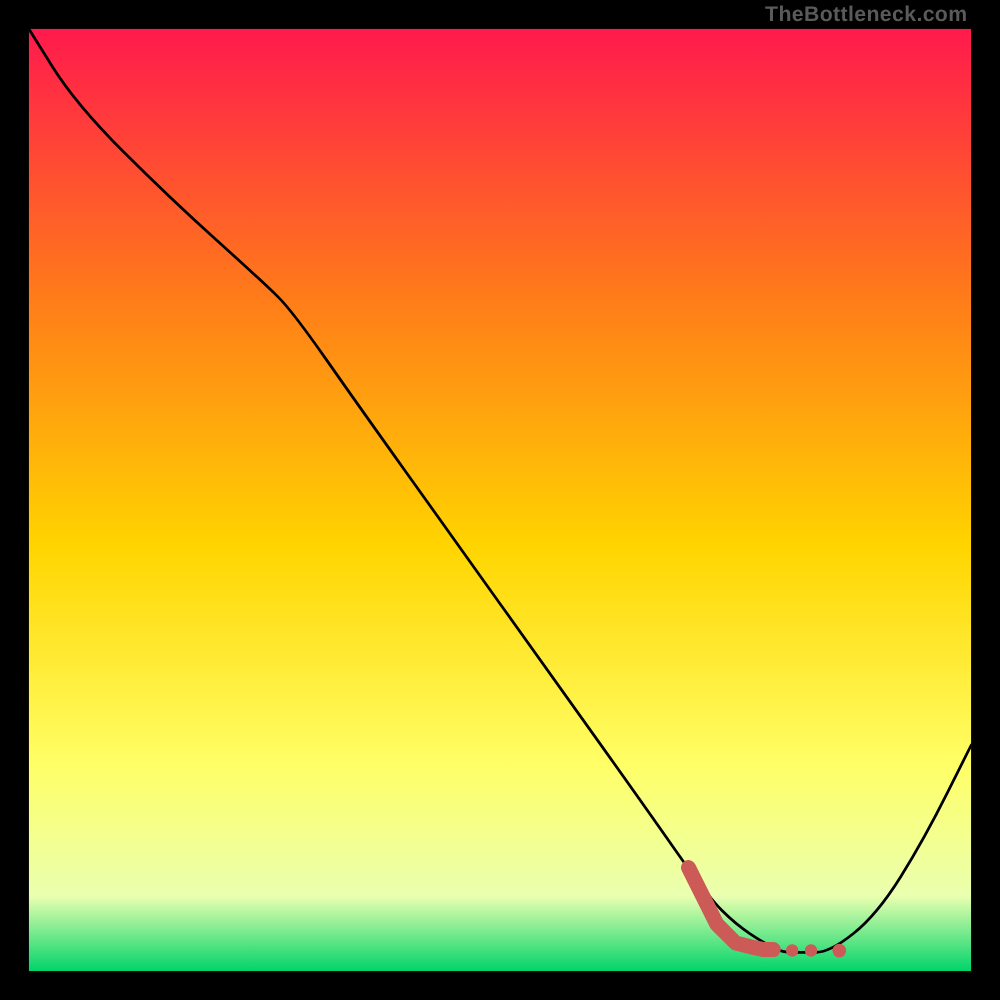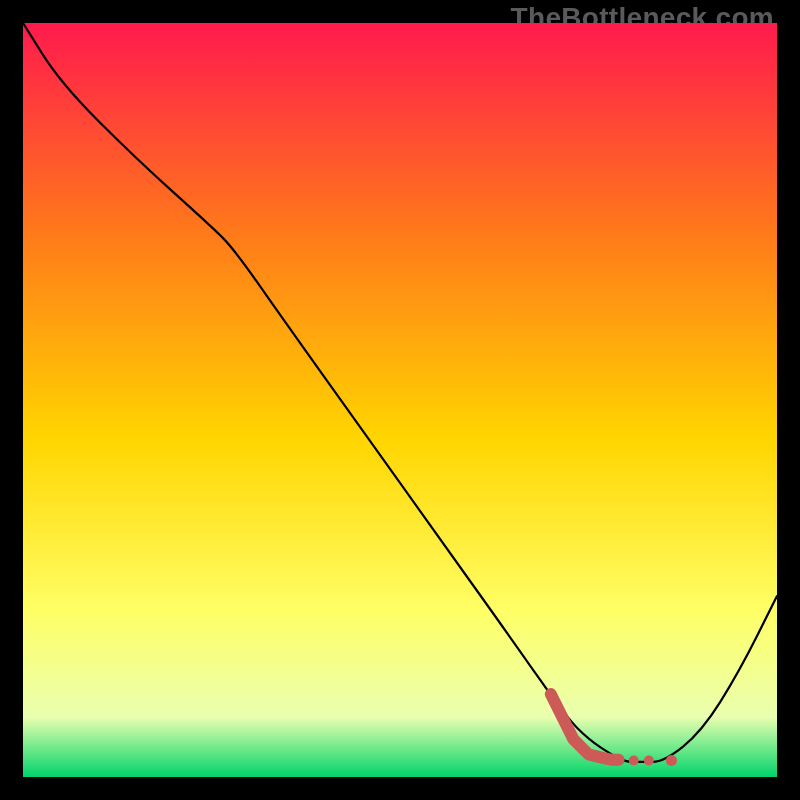--- a/index.html
+++ b/index.html
@@ -24,21 +24,21 @@
     left: 0;
     top: 0;
     width: 754px;
     height: 754px;
   }
   .watermark {
     position: absolute;
     top: 2px;
     right: 26px;
     color: #5a5a5a;
-    font-size: 28px;
+    font-size: 17px;
     font-weight: 600;
     letter-spacing: 0.3px;
   }
 </style>
 </head>
 <body>
 
 <div class="watermark">TheBottleneck.com</div>
 
 <div class="chart-frame">

